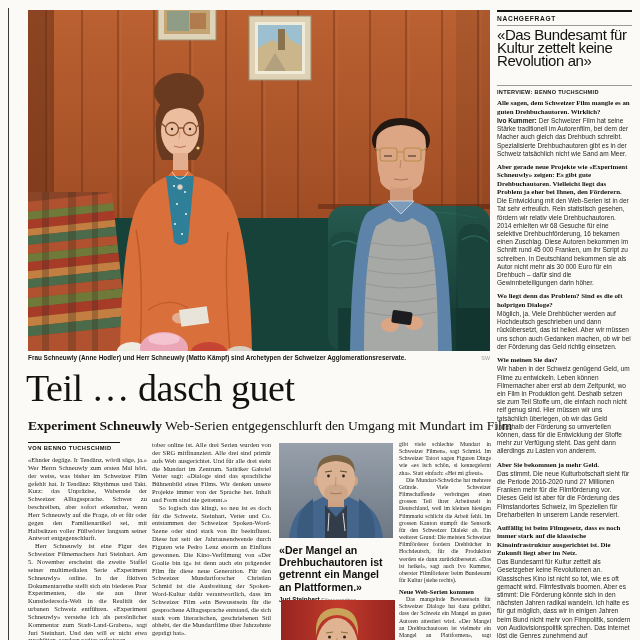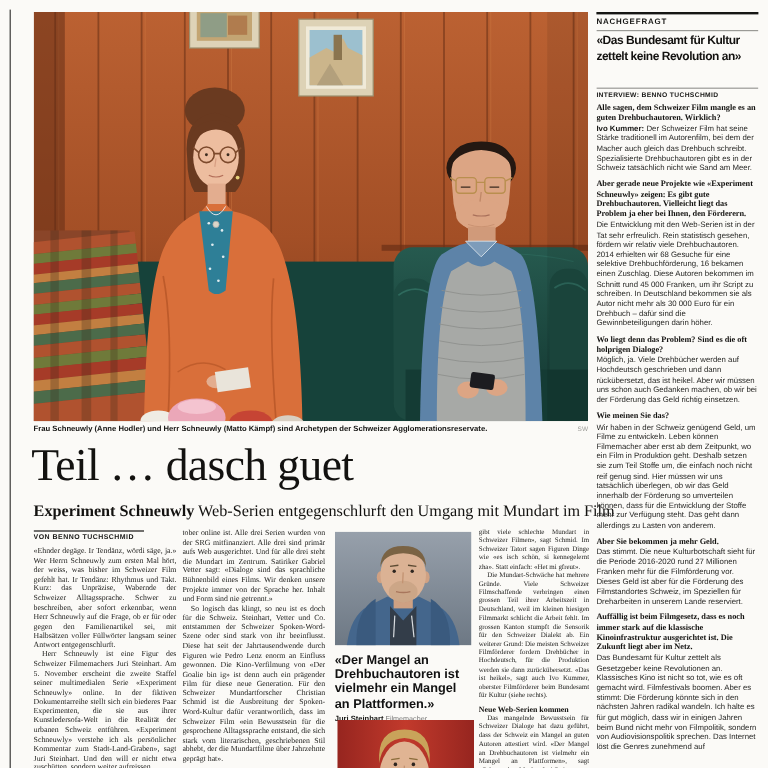--- a/index.html
+++ b/index.html
@@ -28,21 +28,21 @@
   .subhead4{margin:4px 0 1px 0;font-family:"Liberation Serif",serif;font-size:6.6px;font-weight:bold;color:#131210;}
   .inset-photo{width:114px;height:95px;overflow:hidden;margin:2px 0 6px 0;}
   .inset-photo2{position:absolute;left:2px;top:159px;width:114px;height:60px;overflow:hidden;}
   .pullquote{font-family:"Liberation Sans",sans-serif;font-weight:bold;font-size:10.6px;line-height:12.2px;color:#111;width:112px;}
   .pq-attr{margin-top:3px;font-family:"Liberation Sans",sans-serif;font-size:6px;color:#777;}
   .pq-name{font-weight:bold;color:#161614;font-size:6.3px;}
   .sidebar{position:absolute;left:497px;top:10px;width:135px;height:628px;overflow:hidden;
     border-top:2px solid #161614;font-family:"Liberation Sans",sans-serif;}
   .kicker{margin:3px 0 3px 0;font-size:6.6px;font-weight:bold;letter-spacing:0.7px;color:#161614;}
   .rule{height:1px;background:#9a9a96;margin:2px 0 3px 0;}
-  .s-title{font-size:10px;font-weight:bold;line-height:12.8px;letter-spacing:-0.4px;color:#131210;margin:2px 0 18px 0;
+  .s-title{font-size:15px;font-weight:normal;line-height:12.8px;letter-spacing:-0.4px;color:#131210;margin:2px 0 18px 0;
     font-family:"Liberation Sans",sans-serif;}
   .s-byline{font-size:5.6px;font-weight:bold;letter-spacing:0.3px;color:#161614;margin:2px 0 4px 0;}
   .qa{margin-bottom:5px;}
   .q{font-family:"Liberation Serif",serif;font-weight:bold;font-size:6.9px;line-height:8.3px;color:#131210;margin-bottom:1px;}
   .a{font-size:6.5px;line-height:8.2px;color:#262624;text-align:left;}
   .a-prefix{font-weight:bold;margin-right:2px;color:#161614;}
 </style>
 </head>
 <body>
 
@@ -259,21 +259,21 @@
         <path d="M38 30 Q38 12 57 12 Q76 12 76 30 Q74 19 57 18 Q40 19 38 30 Z" fill="#7a6344"></path>
         <ellipse cx="57" cy="50" rx="12" ry="9" fill="#b3906f" opacity="0.35"></ellipse>
         <line x1="46" y1="29" x2="53" y2="28" stroke="#5d4b33" stroke-width="1.2"></line>
         <line x1="61" y1="28" x2="68" y2="29" stroke="#5d4b33" stroke-width="1.2"></line>
         <circle cx="49.5" cy="33" r="1.4" fill="#2e2620"></circle>
         <circle cx="64.5" cy="33" r="1.4" fill="#2e2620"></circle>
         <line x1="57" y1="34" x2="56.5" y2="43" stroke="#c39372" stroke-width="1.1"></line>
         <path d="M51 50 Q57 51.5 63 50" stroke="#a8765c" stroke-width="1.1" fill="none"></path>
       </svg>
     </div>
-    <div class="pullquote">«Der Mangel an Drehbuchautoren ist vielmehr ein Mangel an Plattformen.»</div>
+    <div class="pullquote">«Der Mangel an Drehbuchautoren ist getrennt ein Mangel an Plattformen.»</div>
     <div class="pq-attr">
       <span class="pq-name">Juri Steinhart</span>
       <span>Filmemacher</span>
     </div>
     <div class="inset-photo2">
       <svg width="114" height="60" viewBox="0 0 114 60">
         <defs>
             <linearGradient id="rbg" x1="0" y1="0" x2="1" y2="0">
               <stop offset="0" stop-color="#96251f"></stop>
               <stop offset="0.5" stop-color="#c23a2c"></stop>

